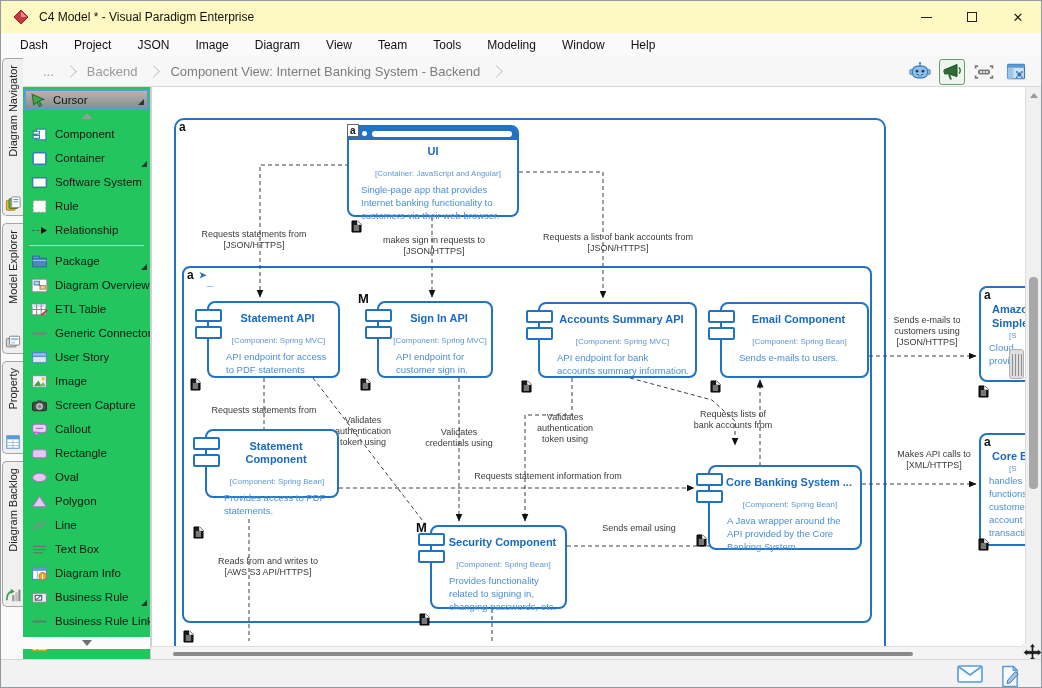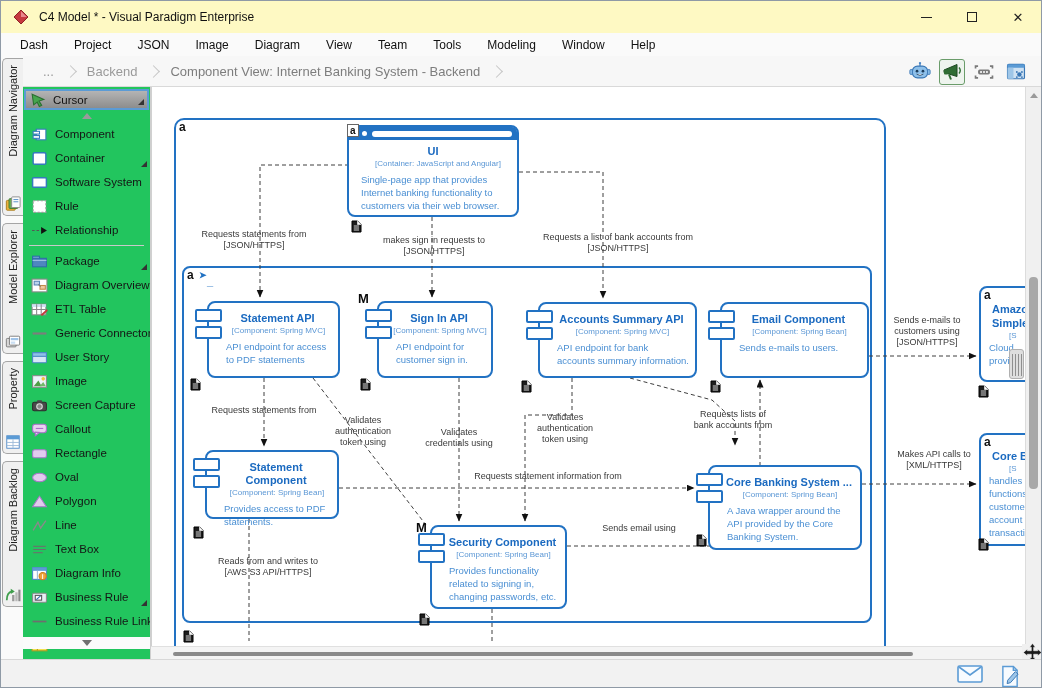--- a/index.html
+++ b/index.html
@@ -58,21 +58,21 @@
   .group-box { position:absolute; border:2px solid #2272c3; border-radius:10px; background:transparent; }
   .marker-a { position:absolute; left:3px; top:1px; font-size:12px; font-weight:bold; color:#111; line-height:12px; }
   .prompt-ic { position:absolute; left:15px; top:2px; color:#2272c3; font-size:9px; font-weight:bold; }
   .prompt-us { position:absolute; left:23px; top:7px; color:#2272c3; font-size:11px; font-weight:bold; }
   .container-label { position:absolute; left:10px; bottom:10px; }
   .container-label .cl-t { font-size:12.5px; font-weight:bold; color:#1b6ac0; }
   .container-label .cl-s { font-size:9px; color:#4a8fd3; margin-top:1px; }
   svg.edges { position:absolute; left:0; top:0; z-index:2; }
   .node { position:absolute; background:#fff; border:2px solid #2272c3; border-radius:8px; z-index:3; }
   .node .ttl { font-weight:bold; font-size:11px; color:#1b6ac0; text-align:center; margin-top:9px; padding:0 4px 0 12px; line-height:13px; }
-  .node .st { font-size:8px; color:#5b97d5; text-align:center; margin-top:1px; padding-left:10px; }
+  .node .st { font-size:8px; color:#5b97d5; text-align:center; margin-top:11px; padding-left:10px; }
   .node .desc { font-size:9.5px; color:#4a8fd3; margin:5px 6px 0 17px; line-height:13px; }
   .ctab { position:absolute; left:-14px; width:27px; height:13px; background:#fff; border:2px solid #2272c3; border-radius:2px; }
   .ctab.t1 { top:6px; } .ctab.t2 { top:23px; }
   .node.browser .chrome { height:13px; background:#2272c3; border-radius:5px 5px 0 0; display:flex; align-items:center; gap:3px; padding:0 5px; }
   .chrome .dot { width:5px; height:5px; border-radius:50%; background:#fff; }
   .chrome .addr { flex:1; height:6px; background:#fff; border-radius:3px; margin-left:2px; }
   .node.browser .ttl { padding-left:4px; margin-top:5px; }
   .node.browser .desc { margin-left:12px; }
   .node .bmark { position:absolute; left:-2px; top:-3px; background:#fff; border:1px solid #666; padding:0 2px; font-size:10px; font-weight:bold; color:#111; line-height:11px; }
   .node.system .tl { font-weight:bold; font-size:11px; color:#1b6ac0; line-height:14px; }
@@ -523,21 +523,21 @@
         <div class="st">[Component: Spring MVC]</div>
         <div class="desc">API endpoint for bank accounts summary information.</div>
       </div>
       <div class="node component" style="left: 568px; top: 215px; width: 149px; height: 76px;">
         <span class="ctab t1"></span>
         <span class="ctab t2"></span>
         <div class="ttl">Email Component</div>
         <div class="st">[Component: Spring Bean]</div>
         <div class="desc">Sends e-mails to users.</div>
       </div>
-      <div class="node component" style="left: 53px; top: 363px; width: 134px; height: 69px;">
+      <div class="node component" style="left: 53px; top: 342px; width: 134px; height: 69px;">
         <span class="ctab t1"></span>
         <span class="ctab t2"></span>
         <div class="ttl">Statement Component</div>
         <div class="st">[Component: Spring Bean]</div>
         <div class="desc">Provides access to PDF statements.</div>
       </div>
       <div class="node component" style="left: 278px; top: 438px; width: 137px; height: 84px;">
         <span class="ctab t1"></span>
         <span class="ctab t2"></span>
         <div class="ttl">Security Component</div>

